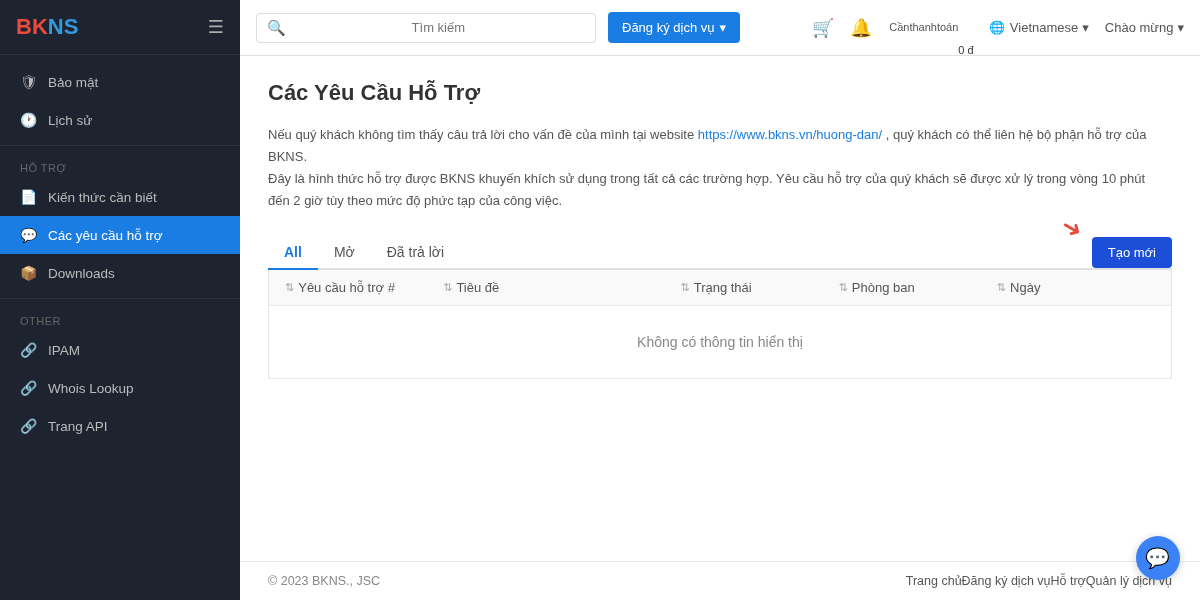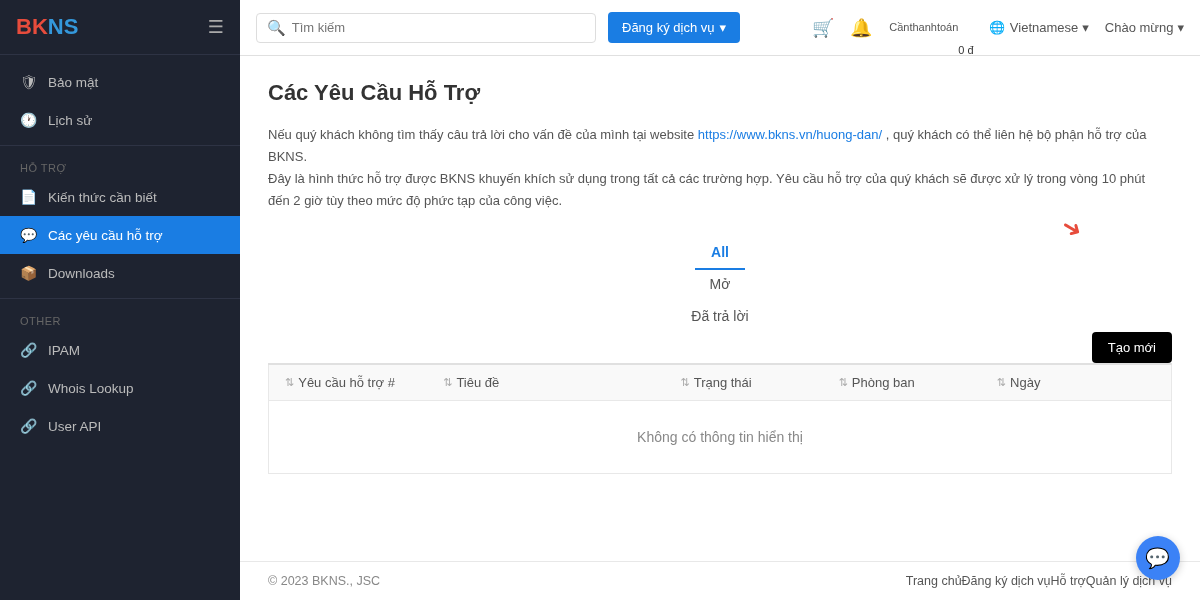--- a/index.html
+++ b/index.html
@@ -106,20 +106,21 @@
       gap: 6px;
       color: #999;
     }
     .search-box input {
       border: none;
       outline: none;
       font-size: 13px;
       color: #999;
       background: transparent;
       width: 100%;
+      text-align: center;
     }
     .btn-register {
       background: #1a7de3;
       color: white;
       border: none;
       border-radius: 4px;
       padding: 8px 14px;
       font-size: 13px;
       cursor: pointer;
       display: flex;
@@ -192,21 +193,20 @@
       text-decoration: none;
     }
 
     
     .tabs-row {
       display: flex;
       align-items: center;
       border-bottom: 2px solid #e0e0e0;
       margin-bottom: 0;
       position: relative;
-      flex-direction: column;
     }
     .tab-item {
       padding: 8px 16px;
       cursor: pointer;
       font-size: 14px;
       color: #555;
       position: relative;
     }
     .tab-item.active {
       color: #1a7de3;
@@ -215,21 +215,21 @@
     .tab-item.active::after {
       content: '';
       position: absolute;
       bottom: -2px;
       left: 0;
       right: 0;
       height: 2px;
       background: #1a7de3;
     }
     .btn-create {
-      background: #000000;
+      background: #1d4ed8;
       color: white;
       border: none;
       border-radius: 4px;
       padding: 8px 16px;
       font-size: 13px;
       cursor: pointer;
       margin-left: auto;
     }
 
     
@@ -349,21 +349,21 @@
     <div class="sidebar-item">
       <span class="sidebar-icon">🔗</span>
       <span>IPAM</span>
     </div>
     <div class="sidebar-item">
       <span class="sidebar-icon">🔗</span>
       <span>Whois Lookup</span>
     </div>
     <div class="sidebar-item">
       <span class="sidebar-icon">🔗</span>
-      <span>User API</span>
+      <span>Trang API</span>
     </div>
   </div>
 </div>
 
 <div class="main">
 
   <div class="header">
     <div class="search-box">
       <span style="color:#aaa; font-size:15px;">🔍</span>
       <input type="text" placeholder="Tìm kiếm" style="">

